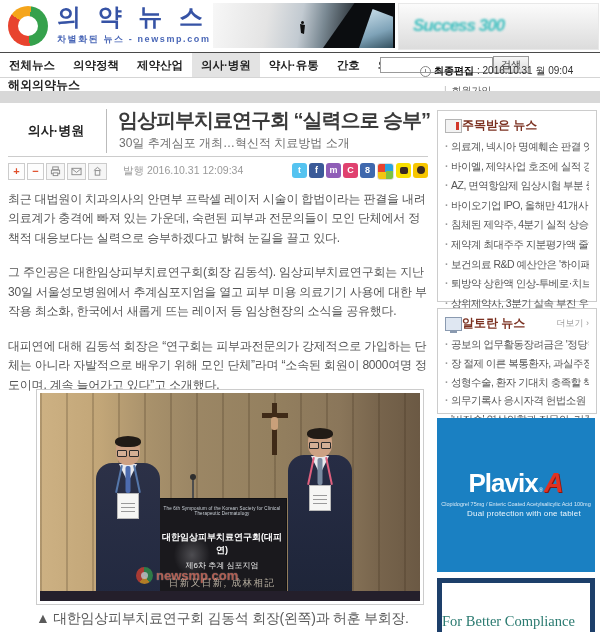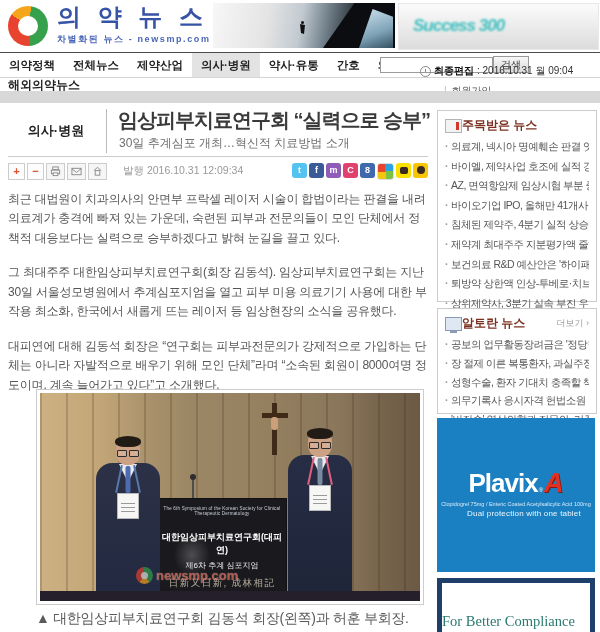--- a/index.html
+++ b/index.html
@@ -170,22 +170,22 @@
   <div class="peak"></div>
   <div class="ice"></div>
   <div class="climber"></div>
 </div>
 
 <div class="abs banner-right">
   <div class="teal">Success 300</div>
 </div>
 
 <div class="abs nav">
+  <div class="nav-item">전체뉴스</div>
   <div class="nav-item">의약정책</div>
-  <div class="nav-item">전체뉴스</div>
   <div class="nav-item">제약산업</div>
   <div class="nav-item active">의사·병원</div>
   <div class="nav-item">약사·유통</div>
   <div class="nav-item">간호</div>
   <div class="nav-item">의료기</div>
   <div class="nav-item">한방</div>
 </div>
 
 <div class="abs search">
   <input type="text" style="">
@@ -247,21 +247,21 @@
     <div class="soc s-cy">C</div>
     <div class="soc s-g8">8</div>
     <div class="soc s-band"></div>
     <div class="soc s-kt"></div>
     <div class="soc s-ks"></div>
   </div>
 </div>
 
 <div class="abs bodytext">
   <p>최근 대법원이 치과의사의 안면부 프락셀 레이저 시술이 합법이라는 판결을 내려 의료계가 충격에 빠져 있는 가운데, 숙련된 피부과 전문의들이 모인 단체에서 정책적 대응보다는 실력으로 승부하겠다고 밝혀 눈길을 끌고 있다.</p>
-  <p>그 최대주주 대한임상피부치료연구회(회장 김동석). 임상피부치료연구회는 지난 30일 서울성모병원에서 추계심포지엄을 열고 피부 미용 의료기기 사용에 대한 부작용 최소화, 한국에서 새롭게 뜨는 레이저 등 임상현장의 소식을 공유했다.</p>
+  <p>그 주인공은 대한임상피부치료연구회(회장 김동석). 임상피부치료연구회는 지난 30일 서울성모병원에서 추계심포지엄을 열고 피부 미용 의료기기 사용에 대한 부작용 최소화, 한국에서 새롭게 뜨는 레이저 등 임상현장의 소식을 공유했다.</p>
   <p>대피연에 대해 김동석 회장은 “연구회는 피부과전문의가 강제적으로 가입하는 단체는 아니라 자발적으로 배우기 위해 모인 단체”라며 “소속된 회원이 8000여명 정도이며, 계속 늘어가고 있다”고 소개했다.</p>
 </div>
 
 <div class="abs photo-frame">
   <div class="photo">
     <div class="abs cross"></div>
     <div class="abs mic"></div>
     <div class="abs pod">
       <div class="pod-l1">The 6th Symposium of the Korean Society for Clinical Therapeutic Dermatology</div>
       <div class="pod-l2">대한임상피부치료연구회(대피연)</div>

